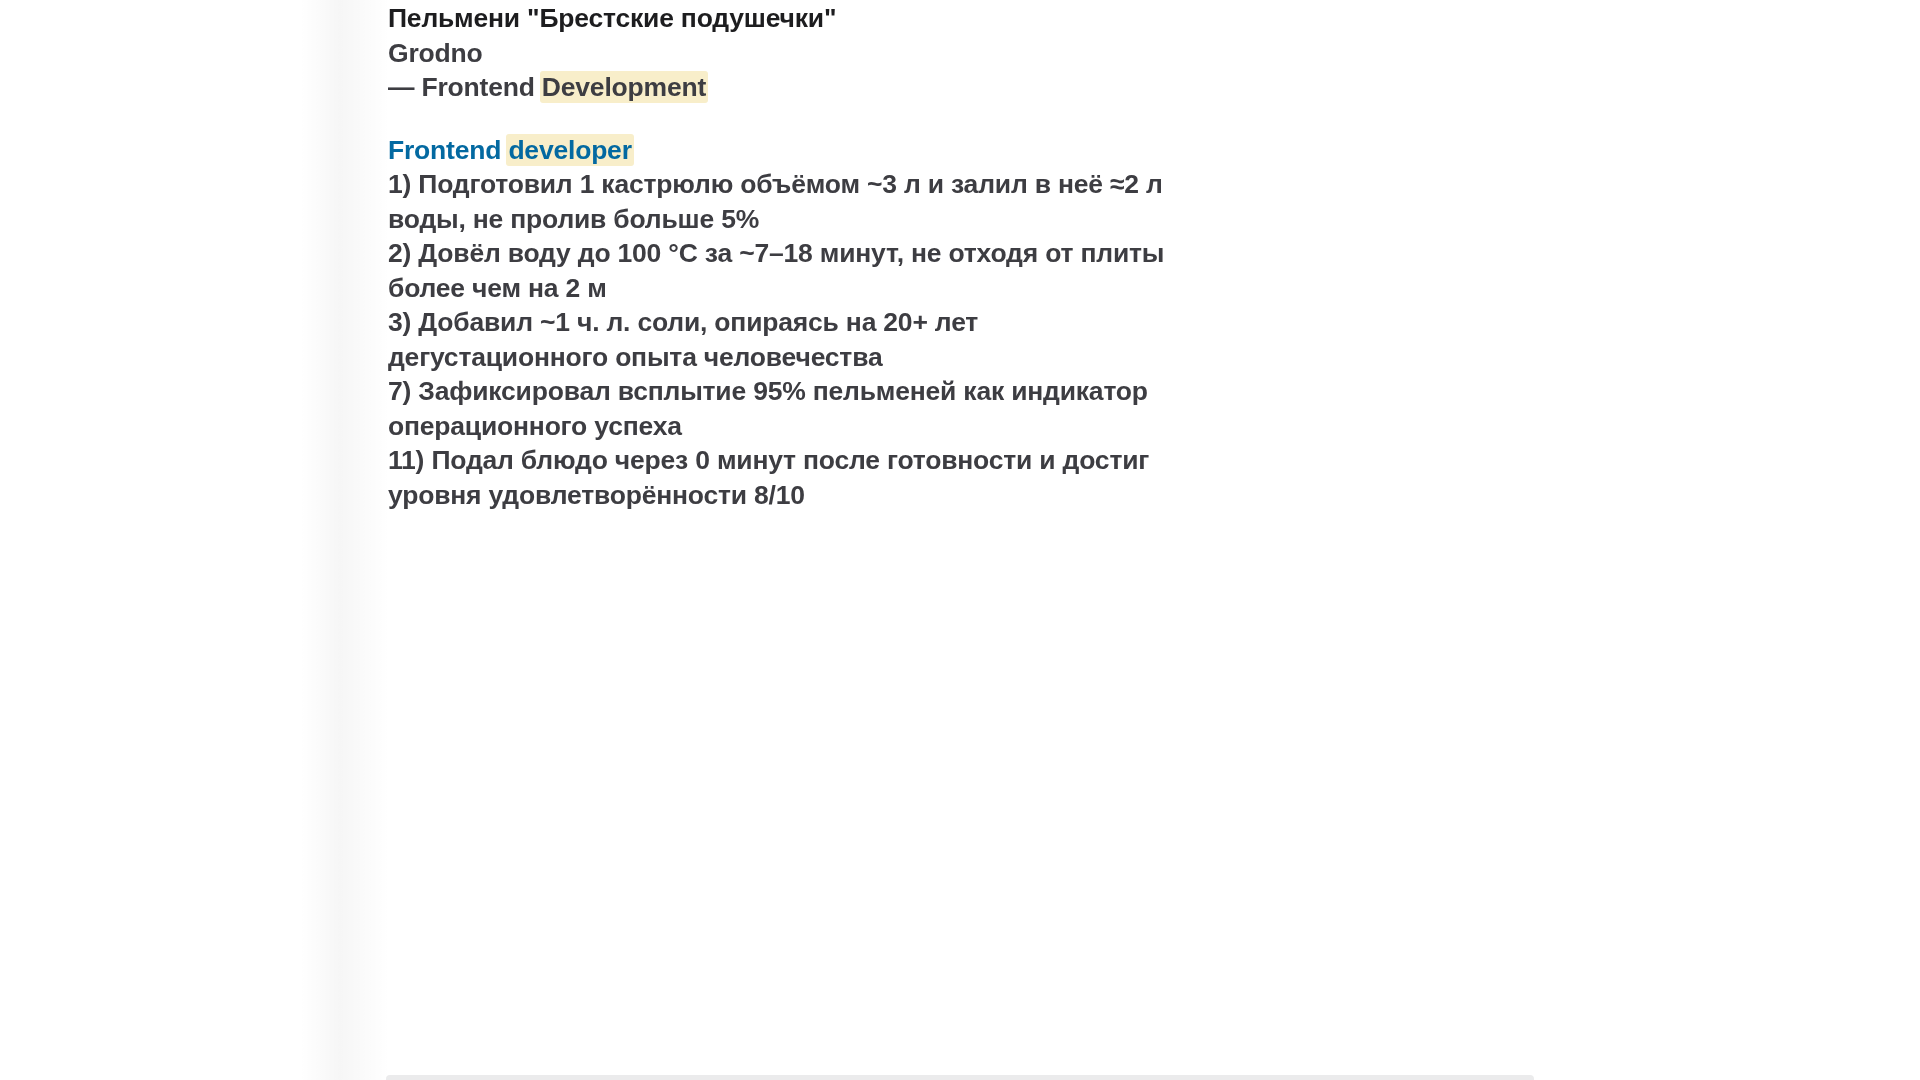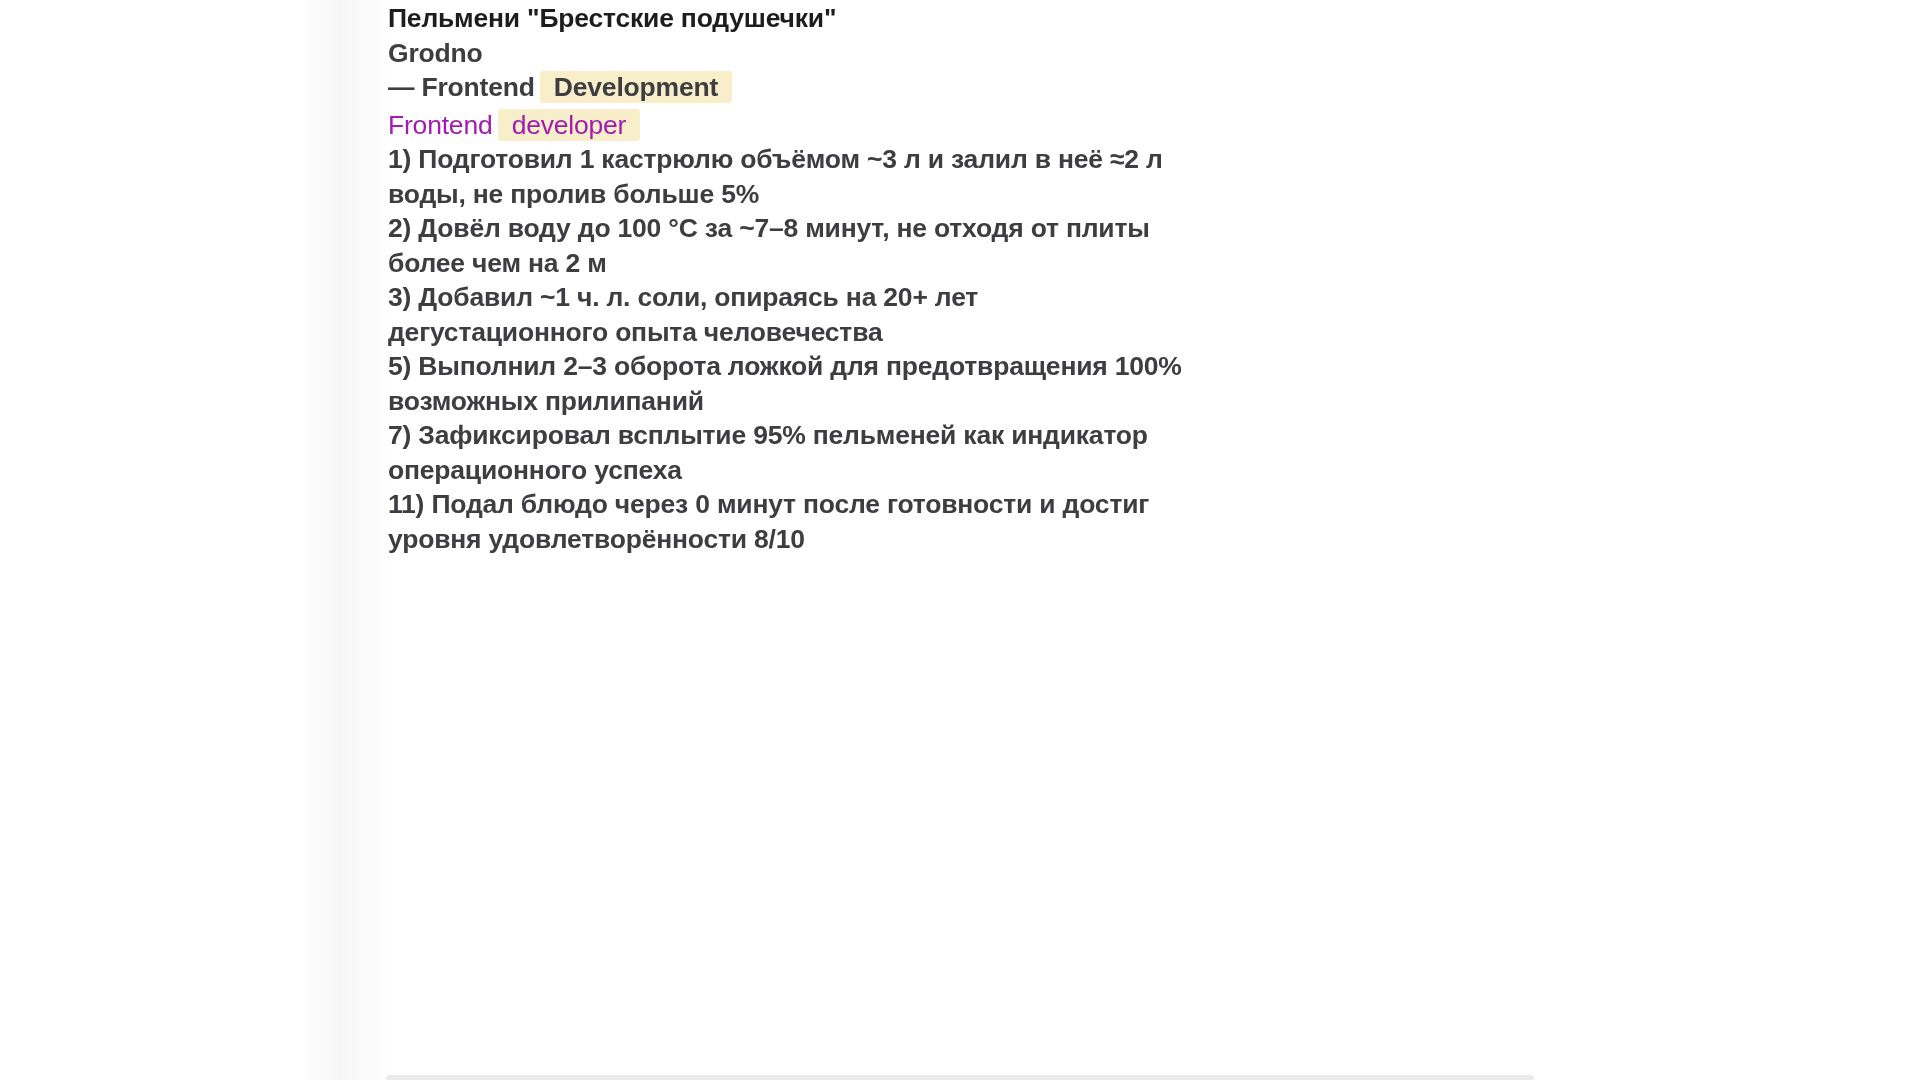--- a/index.html
+++ b/index.html
@@ -33,29 +33,29 @@
     font-size: 26.5px;
     line-height: 34.5px;
     letter-spacing: -0.2px;
     color: #3d3d42;
   }
   .title {
     font-weight: 700;
     color: #1d1d1f;
   }
   .position {
-    margin-top: 3px;
-    font-weight: 400;
-    color: #a21caf;
+    margin-top: 28px;
+    font-weight: 700;
+    color: #0369a1;
   }
   .line { font-weight: 700; }
   .hl {
     background: #f8eeca;
     border-radius: 3px;
-    padding: 1px 14px;
+    padding: 1px 2px;
     margin: -1px -2px;
   }
   .bottom-bar {
     position: absolute;
     left: 386px;
     top: 1075px;
     width: 1148px;
     height: 5px;
     background: #ebebec;
     border-radius: 4px 4px 0 0;
@@ -68,21 +68,20 @@
   <div class="left-shade"></div>
 
   <div class="content">
     <div class="title">Пельмени "Брестские подушечки"</div>
     <div class="line">Grodno</div>
     <div class="line"><span>— Frontend </span><span class="hl">Development</span></div>
 
     <div class="position"><span>Frontend </span><span class="hl">developer</span></div>
 
     <div class="line">1) Подготовил 1 кастрюлю объёмом ~3 л и залил в неё ≈2 л воды, не пролив больше 5%</div>
-    <div class="line">2) Довёл воду до 100 °C за ~7–8 минут, не отходя от плиты более чем на 2 м</div>
+    <div class="line">2) Довёл воду до 100 °C за ~7–18 минут, не отходя от плиты более чем на 2 м</div>
     <div class="line">3) Добавил ~1 ч. л. соли, опираясь на 20+ лет дегустационного опыта человечества</div>
-    <div class="line">5) Выполнил 2–3 оборота ложкой для предотвращения 100% возможных прилипаний</div>
     <div class="line">7) Зафиксировал всплытие 95% пельменей как индикатор операционного успеха</div>
     <div class="line">11) Подал блюдо через 0 минут после готовности и достиг уровня удовлетворённости 8/10</div>
   </div>
 
   <div class="bottom-bar"></div>
 </div>
 
 </body></html>

